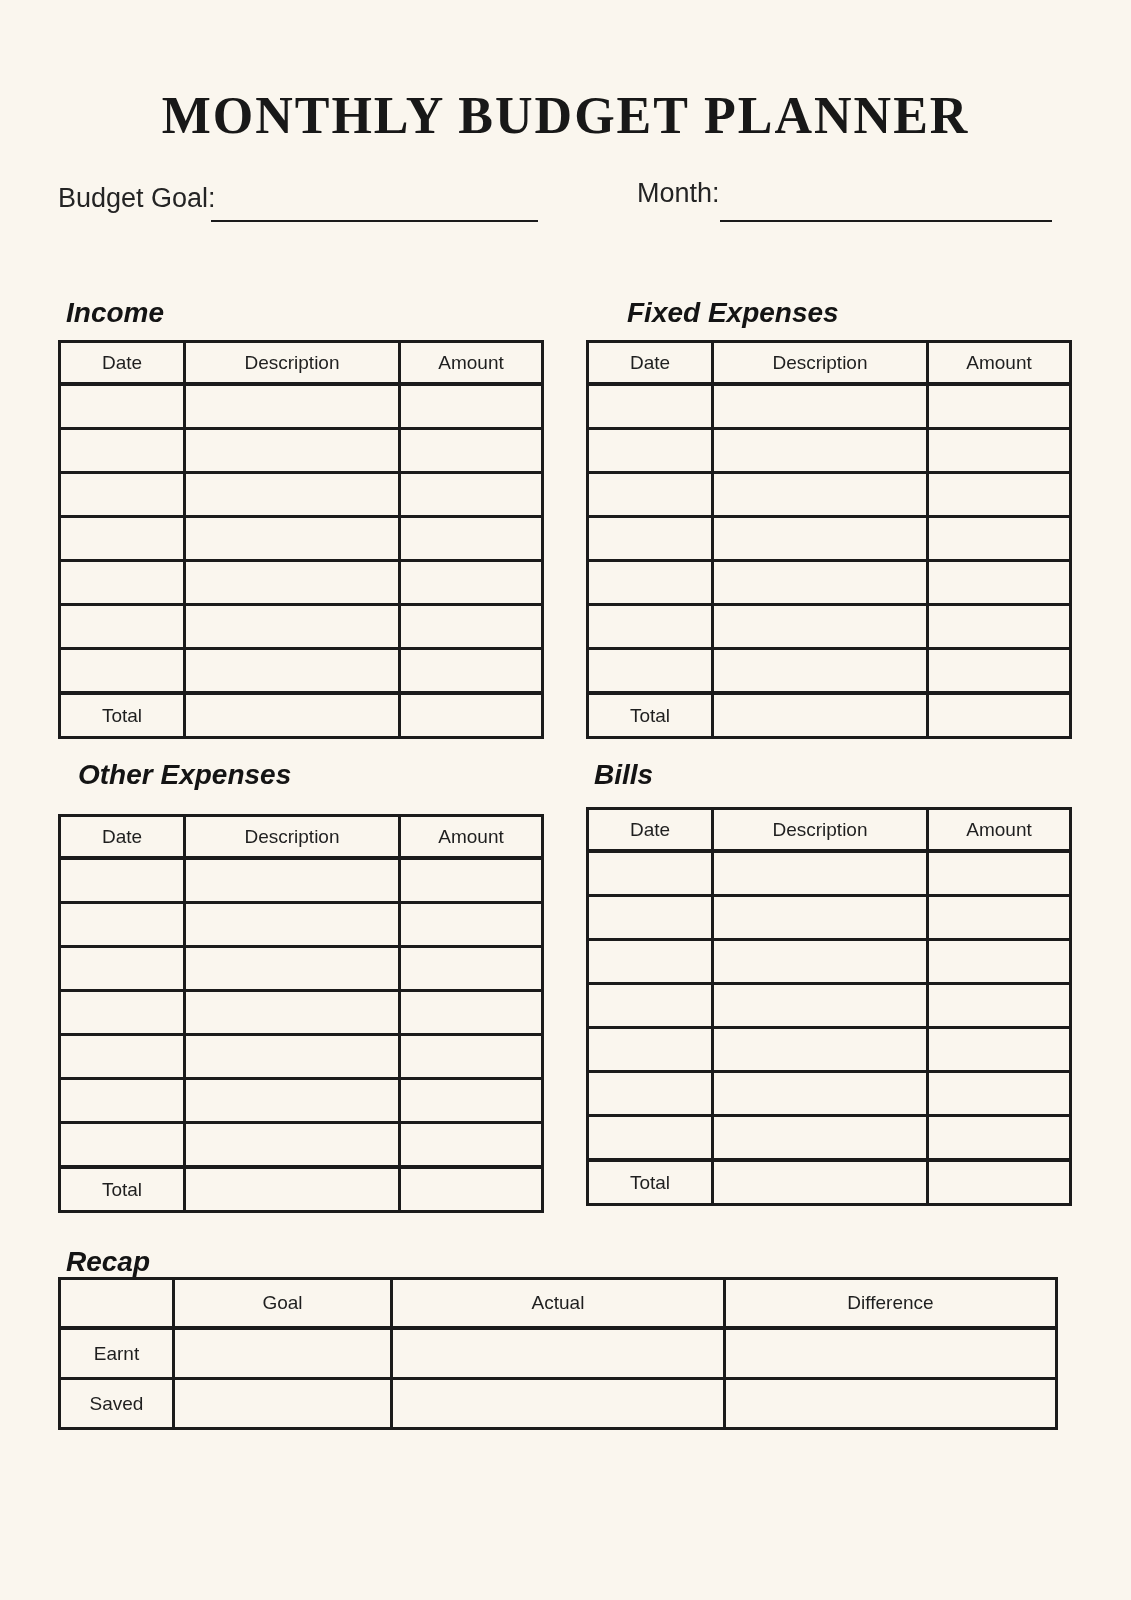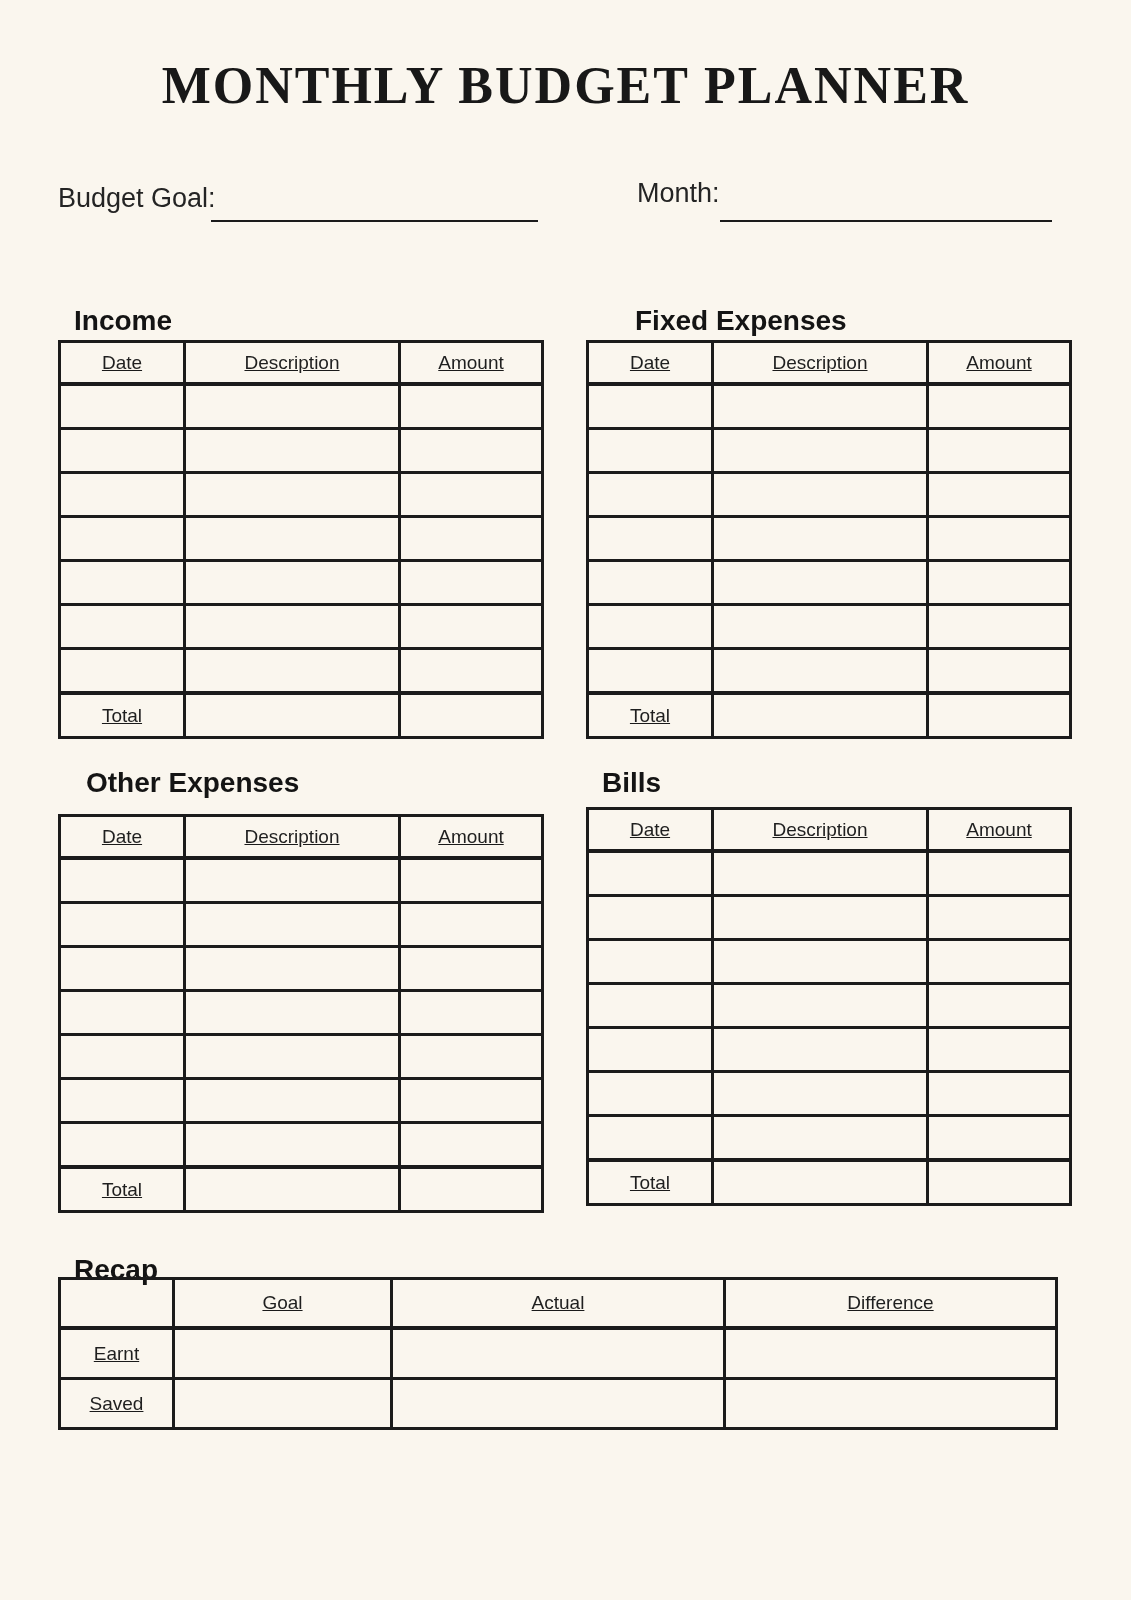--- a/index.html
+++ b/index.html
@@ -9,21 +9,21 @@
     height: 1600px;
     position: relative;
     background: #faf6ee;
     color: #1a1a1a;
     font-family: "Liberation Sans", sans-serif;
     overflow: hidden;
   }
   .abs { position: absolute; }
 
   .page-title {
-    left: 0; top: 56px; width: 1131px;
+    left: 0; top: 86px; width: 1131px;
     text-align: center;
     font-family: "Liberation Serif", serif;
     font-weight: 700;
     font-size: 52px;
     letter-spacing: 2px;
     color: #181818;
     margin: 0;
   }
 
   .field-label {
@@ -33,28 +33,28 @@
   }
   .blank-line {
     height: 2px;
     background: #1b1b1b;
   }
 
   .section-title {
     font-size: 28px;
     font-weight: 700;
     color: #141414;
-    margin: 16px;
+    margin: 8px;
+    font-style: italic;
   }
 
   table {
     border-collapse: collapse;
     table-layout: fixed;
     background: transparent;
-    text-decoration: underline;
   }
   th, td {
     border: 3px solid #1b1b1b;
     padding: 0;
     text-align: center;
     vertical-align: middle;
     font-size: 19px;
     font-weight: 400;
     color: #1f1f1f;
   }

